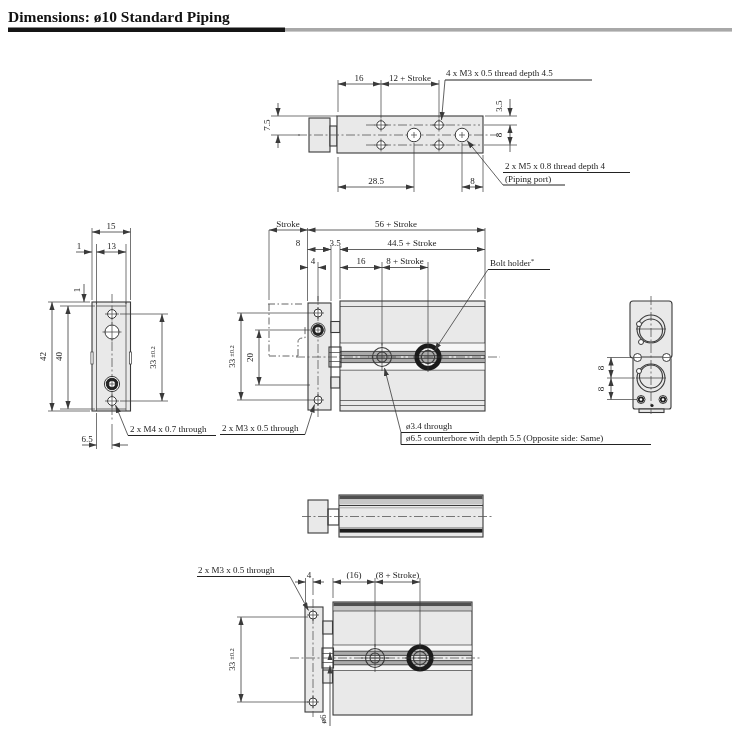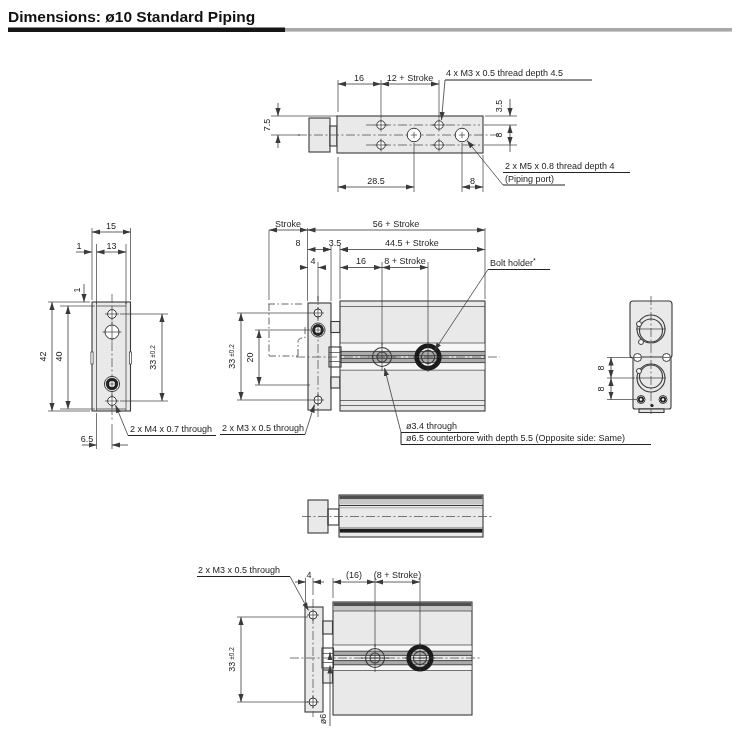--- a/index.html
+++ b/index.html
@@ -1,17 +1,17 @@
 <!DOCTYPE html>
 <html><head>
 <meta charset="utf-8">
 <style>
   html,body{margin:0;padding:0;background:#fff;}
   #page{position:relative;width:738px;height:737px;background:#fff;overflow:hidden;
-        font-family:Liberation Sans, sans-serif;}
+        font-family:Liberation Serif, serif;}
   svg{position:absolute;left:0;top:0;}
   .part{fill:#e9e9e9;stroke:#3a3a3a;stroke-width:1.1;}
   .ol{stroke:#3a3a3a;stroke-width:1.1;fill:none;}
   .hole{fill:#ffffff;stroke:#3a3a3a;stroke-width:1;}
   .e{stroke:#3a3a3a;stroke-width:.7;fill:none;}
   .dim{stroke:#3a3a3a;stroke-width:.8;fill:none;}
   .cl{stroke:#555;stroke-width:.8;fill:none;stroke-dasharray:9 2.5 2 2.5;}
   .ph{stroke:#555;stroke-width:.9;fill:none;stroke-dasharray:7 2.5 1.5 2.5;}
   .ul{stroke:#222;stroke-width:1;fill:none;}
   text{fill:#1d1d1d;}

